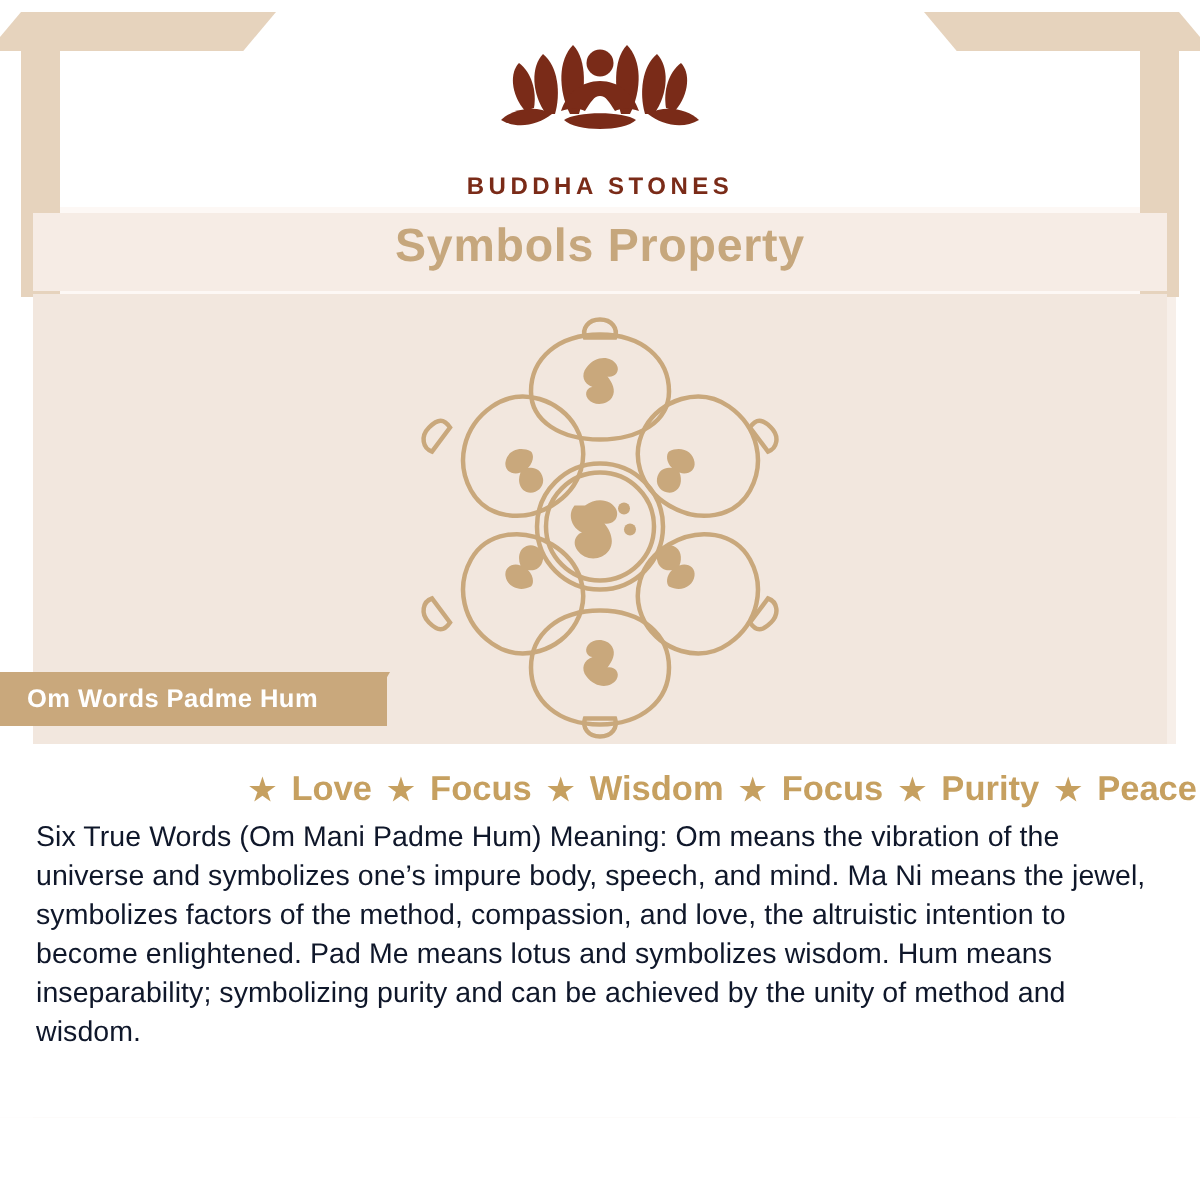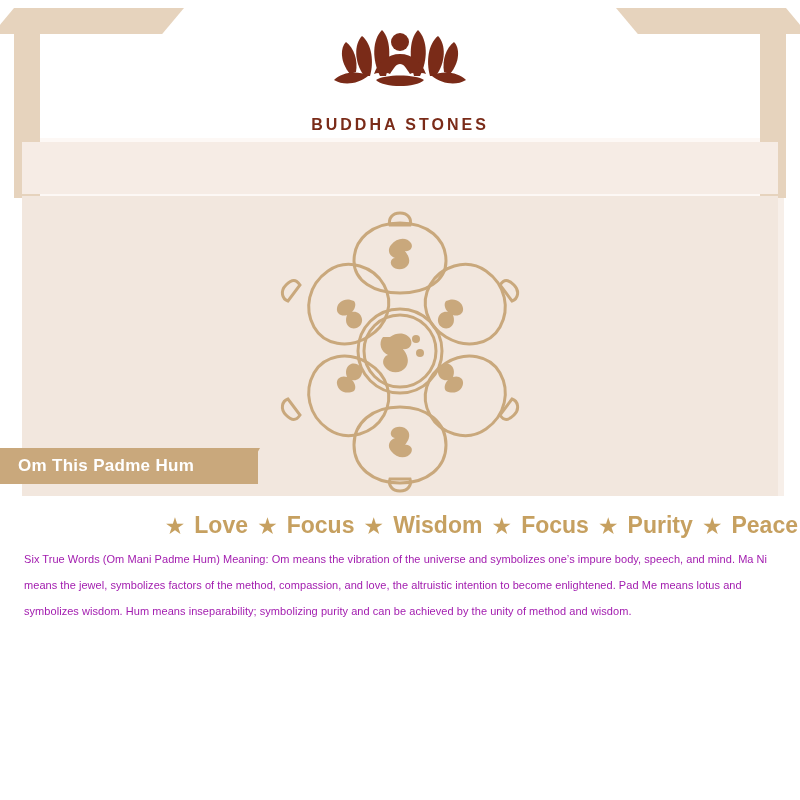--- a/index.html
+++ b/index.html
@@ -188,23 +188,23 @@
     margin: 0 2px;
   }
   .keywords .kw {
     margin: 0 2px;
   }
 
   .body-text {
     position: absolute;
     left: 24px; top: 546px;
     width: 750px;
-    font-size: 11px;
+    font-size: 19px;
     line-height: 26px;
-    color: #a21caf;
+    color: #0f172a;
     letter-spacing: 0.05px;
   }
   .body-text p {
     margin: 0;
   }
   .body-text p + p {
     margin-top: 0px;
   }
 </style>
 </head>
@@ -243,20 +243,21 @@
 
         <path d="M90 36 C78 36 68 44 64 56 C70 54 76 54 80 56 C84 50 86 46 90 46 C94 46 96 50 100 56 C104 54 110 54 116 56 C112 44 102 36 90 36 Z"></path>
 
         <path d="M66 62 C74 56 106 56 114 62 C106 70 74 70 66 62 Z"></path>
       </g>
     </svg>
     <div class="brand-name">BUDDHA STONES</div>
   </div>
 
   <div class="title-band"></div>
+  <div class="title-text">Symbols Property</div>
 
   <div class="mandala-area"></div>
   <div class="mandala-wrap">
     <svg width="300" height="290" viewBox="0 0 300 290">
       <g fill="none" stroke="#c9a87c" stroke-width="3">
 
         <g>
           <path d="M150 18 C178 18 196 34 196 56 C196 76 176 88 150 88 C124 88 104 76 104 56 C104 34 122 18 150 18 Z"></path>
           <path d="M236 66 C256 80 260 104 250 122 C240 140 216 144 196 132 C176 120 170 98 180 80 C190 62 216 52 236 66 Z"></path>
           <path d="M250 168 C260 186 256 210 236 224 C216 238 190 228 180 210 C170 192 176 170 196 158 C216 146 240 150 250 168 Z"></path>
@@ -286,21 +287,21 @@
 
         <path d="M140 132 c8-6 18-4 21 3 2 6-3 10-8 9 4 5 7 12 3 18 -5 7-16 7-21 0 -4-5-1-11 3-12 -7-3-10-12-5-18 Z"></path>
         <circle cx="166" cy="134" r="4"></circle>
         <circle cx="170" cy="148" r="4"></circle>
       </g>
     </svg>
   </div>
 
   <div class="ribbon-skew"></div>
   <div class="ribbon">
-    <span class="ribbon-text">Om This Padme Hum</span>
+    <span class="ribbon-text">Om Words Padme Hum</span>
   </div>
 
   <div class="text-panel"></div>
 
   <div class="keywords">
     <span class="star">★</span>
     <span class="kw">Love</span>
     <span class="star">★</span>
     <span class="kw">Focus</span>
     <span class="star">★</span>

